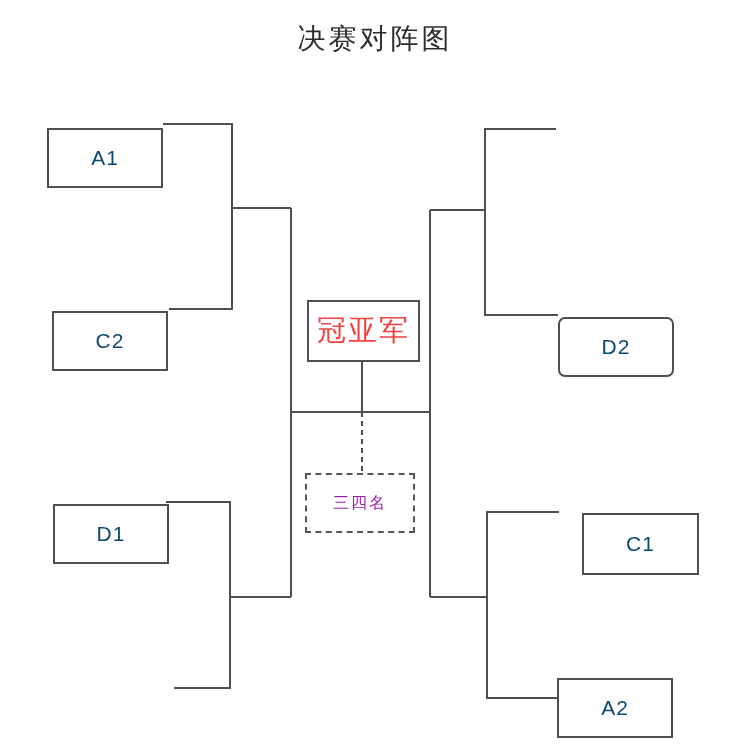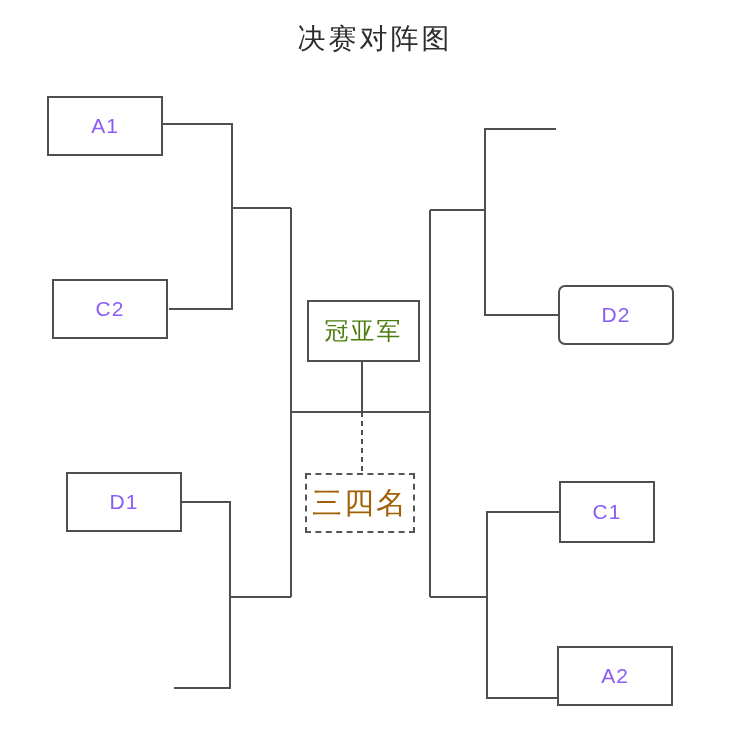--- a/index.html
+++ b/index.html
@@ -48,49 +48,50 @@
     background: #ffffff;
     border: 2px solid #4f4f4f;
     display: flex;
     align-items: center;
     justify-content: center;
   }
   .team-box {
     width: 116px;
     height: 60px;
     font-size: 21px;
-    color: #8b5cf6;
+    color: #0c4a6e;
     letter-spacing: 1px;
+    margin-top: 32px;
   }
   .box-a1 { left: 47px;  top: 96px;  }
   .box-c2 { left: 52px;  top: 279px; }
-  .box-d1 { left: 66px;  top: 472px; }
+  .box-d1 { left: 53px;  top: 472px; }
   .box-b2 { left: 58px;  top: 664px; }
   .box-b1 { left: 556px; top: 99px;  }
   .box-d2 { left: 558px; top: 285px; border-radius: 7px; }
-  .box-c1 { left: 559px; top: 481px; width: 96px; height: 62px; }
+  .box-c1 { left: 582px; top: 481px; width: 117px; height: 62px; }
   .box-a2 { left: 557px; top: 646px; }
   .final-box {
     left: 307px;
     top: 300px;
     width: 113px;
     height: 62px;
-    font-size: 24px;
-    color: #4d7c0f;
+    font-size: 29px;
+    color: #ef4444;
     letter-spacing: 2px;
     font-family: "Liberation Serif", "DejaVu Serif", serif;
   }
   .third-box {
     left: 305px;
     top: 473px;
     width: 110px;
     height: 60px;
     border: 2px dashed #555555;
-    font-size: 30px;
-    color: #a16207;
+    font-size: 16px;
+    color: #a21caf;
     letter-spacing: 2px;
     font-family: "Liberation Serif", "DejaVu Serif", serif;
   }
 </style>
 </head>
 <body>
 
 <div class="stage">
 
   <div class="diagram-title">决赛对阵图</div>

